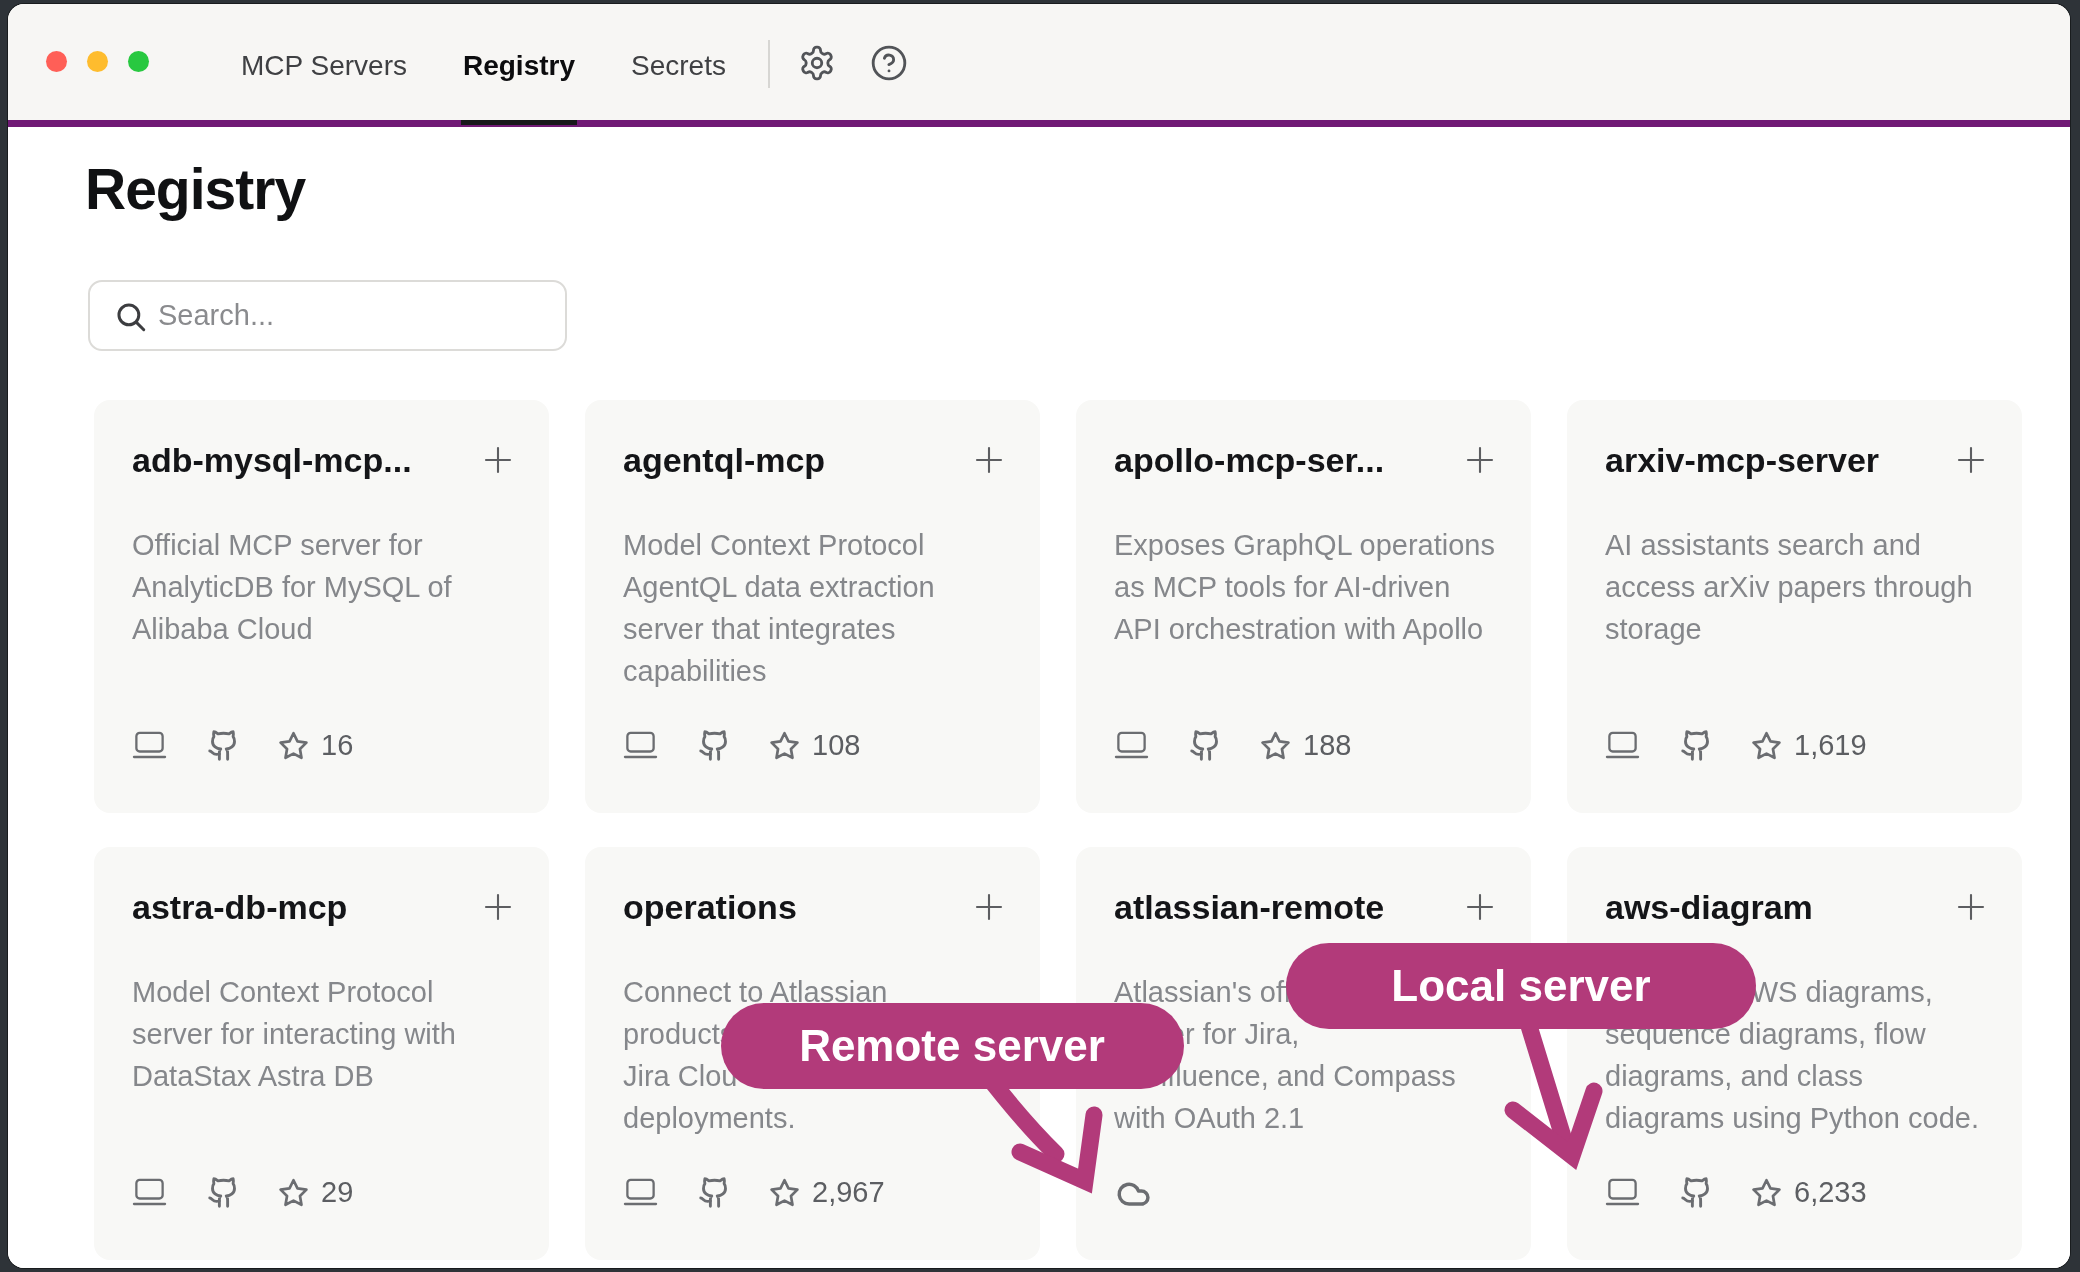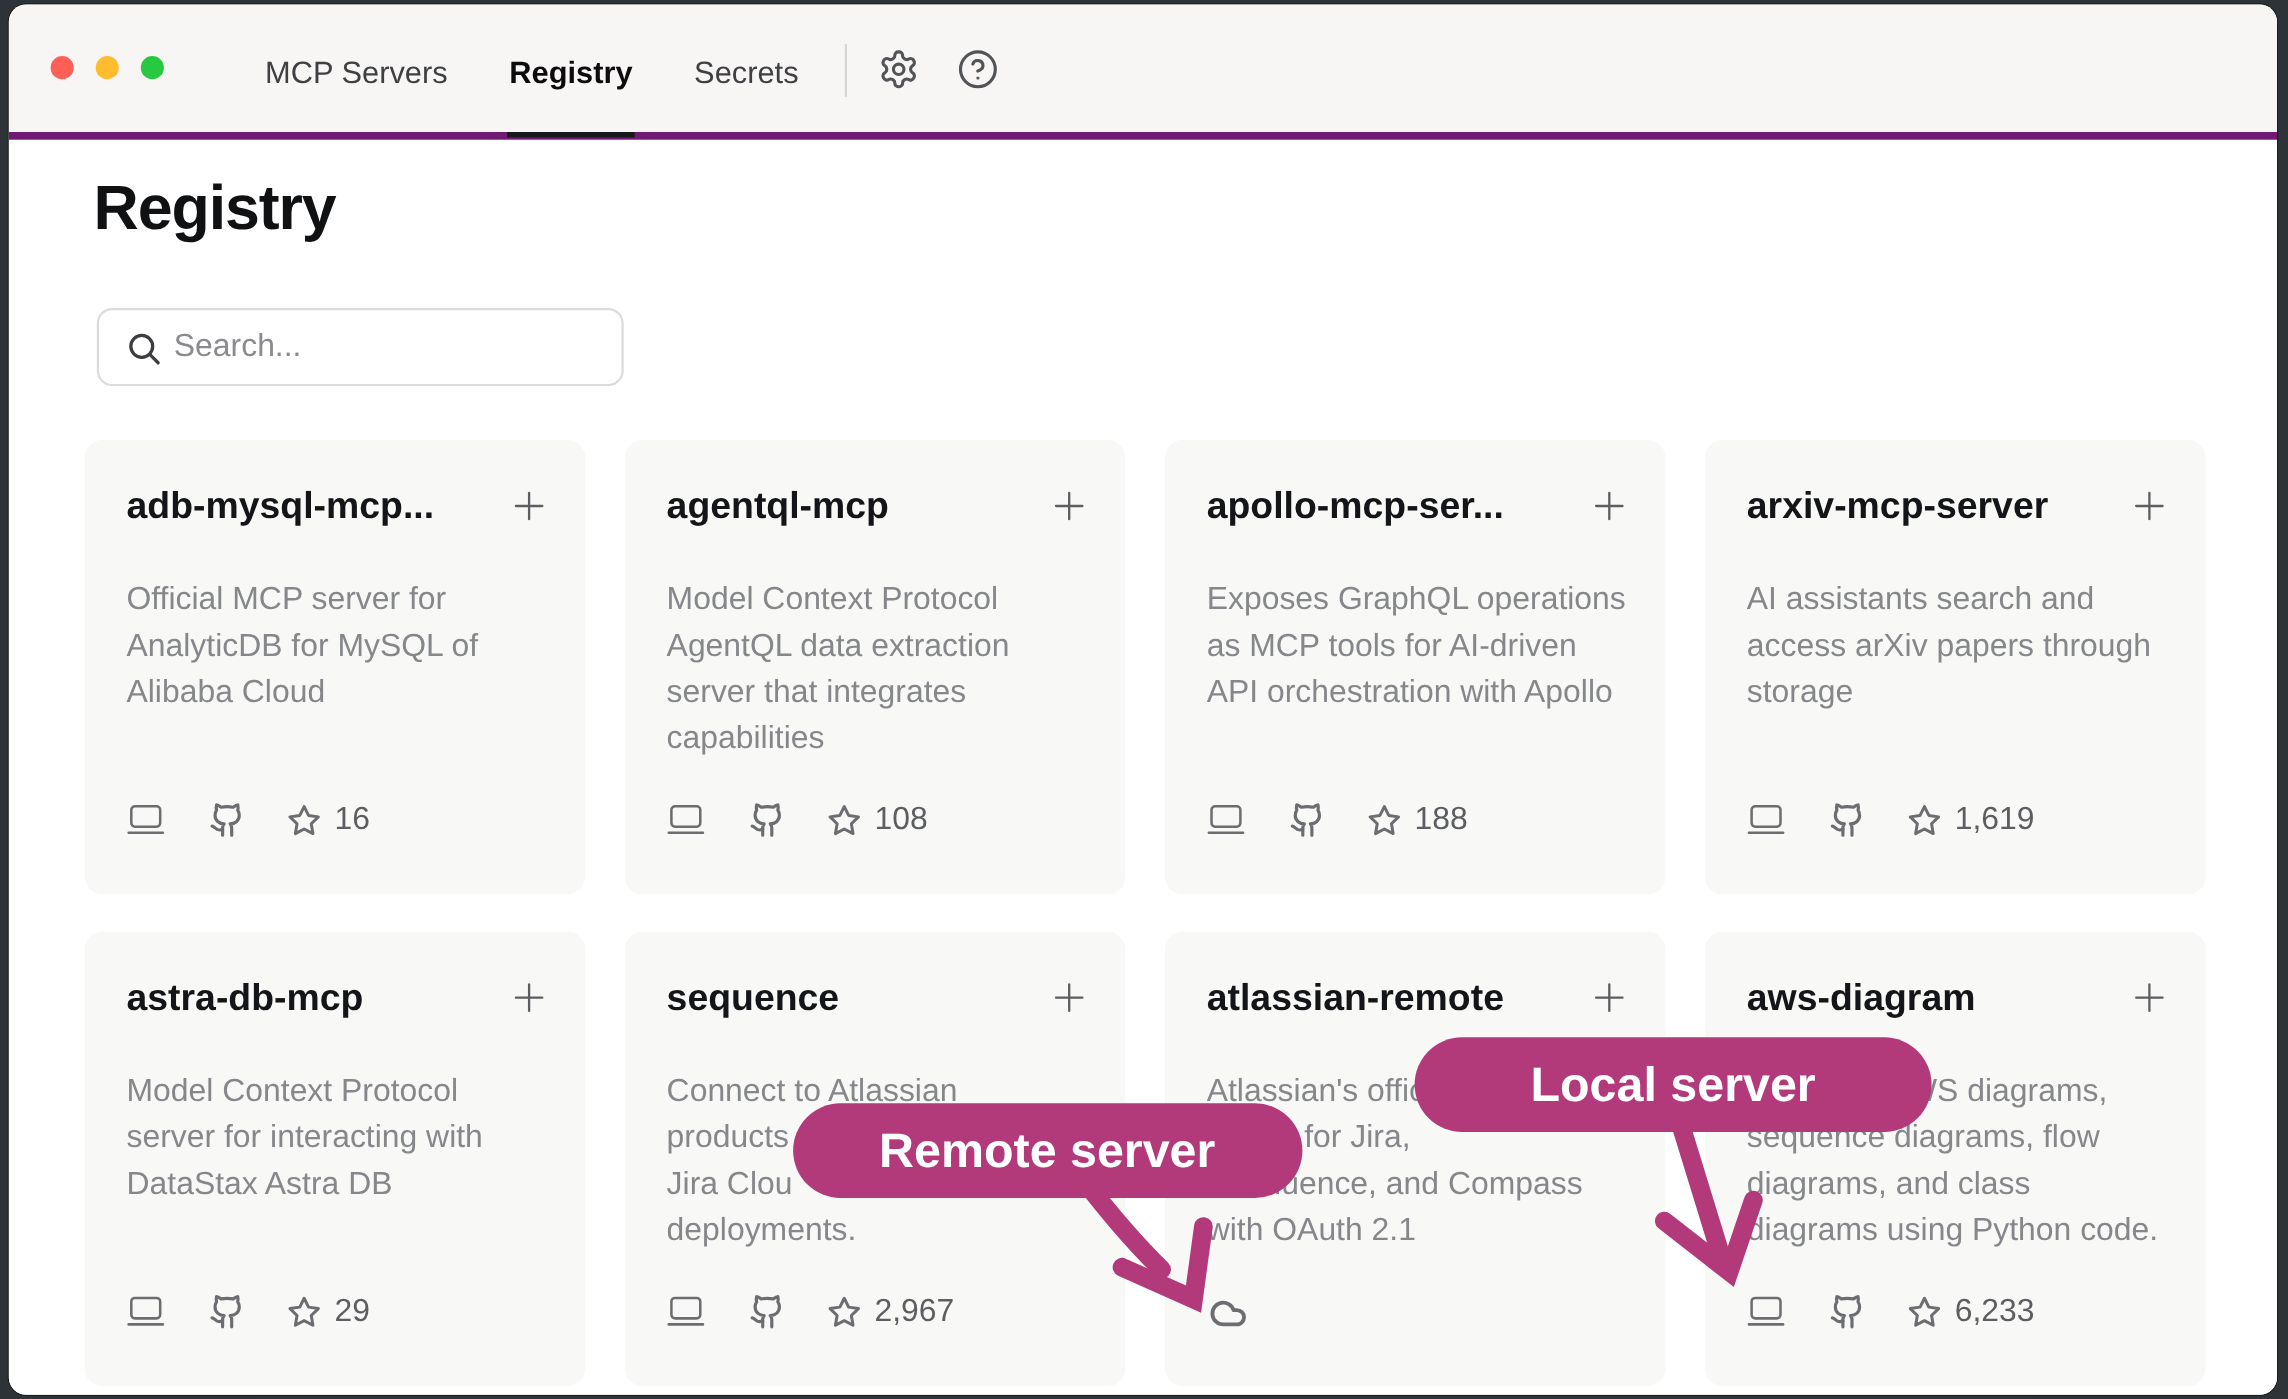--- a/index.html
+++ b/index.html
@@ -51,21 +51,21 @@
   .search-icon { position:absolute; left:24px; top:18px; width:34px; height:34px; }
   .search-icon svg { width:100%; height:100%; stroke:#3c3d40; fill:none; stroke-width:2.1; stroke-linecap:round; }
   .search-input {
     position:absolute; left:68px; top:0; width:400px; height:67px; border:none; outline:none;
     font-family:"Liberation Sans", sans-serif; font-size:29px; color:#8b5cf6; background:transparent;
   }
   .search-input::placeholder { color:#8a8b8e; }
 
   
   .card-grid {
-    position:absolute; left:69px; top:272px;
+    position:absolute; left:86px; top:272px;
     display:grid; grid-template-columns:repeat(4,455px); grid-auto-rows:413px;
     column-gap:36px; row-gap:34px;
   }
   .card { position:relative; width:455px; height:413px; background:#f8f8f6; border-radius:16px; }
   .card-title {
     position:absolute; left:38px; top:41px; max-width:340px;
     font-size:34px; font-weight:700; color:#141518; white-space:nowrap;
   }
   .card-plus { position:absolute; right:33px; top:42px; width:36px; height:36px; cursor:pointer; }
   .card-plus svg { width:100%; height:100%; stroke:#5d5e61; stroke-width:2.1; stroke-linecap:round; fill:none; }
@@ -275,21 +275,21 @@
       </svg>
       <svg class="icon-star" viewBox="0 0 24 24">
         <path d="M12 2.5l3.09 6.26L22 9.77l-5 4.87 1.18 6.88L12 18.27l-6.18 3.25L7 14.64 2 9.77l6.91-1.01L12 2.5z"></path>
       </svg>
       <span class="star-count">29</span>
     </div>
 
   </div>
 
   <div class="card">
-    <div class="card-title">sequence</div>
+    <div class="card-title">operations</div>
     <div class="card-plus">
       <svg viewBox="0 0 36 36">
         <line x1="18" y1="6" x2="18" y2="30"></line>
                 <line x1="6" y1="18" x2="30" y2="18"></line>
       </svg>
     </div>
     <div class="card-desc">
               <div class="desc-line">Connect to Atlassian</div>
               <div class="desc-line">products</div>
               <div class="desc-line">Jira Clou</div>

